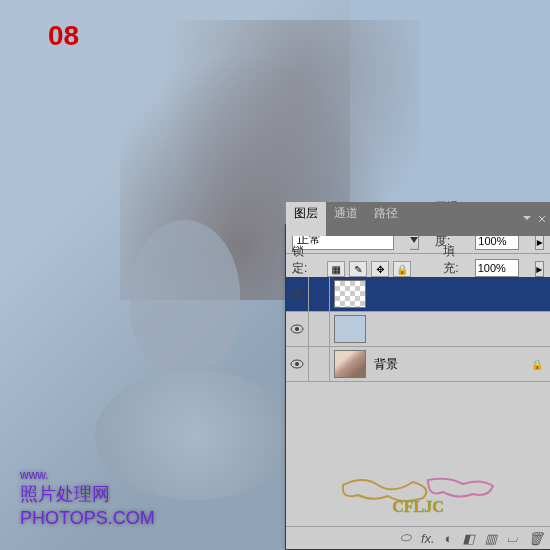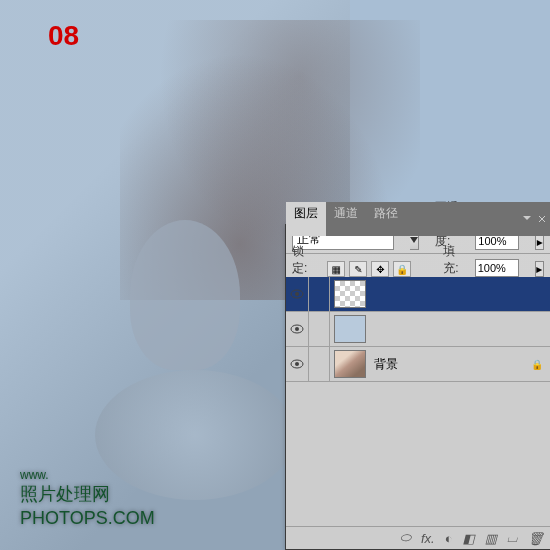--- a/index.html
+++ b/index.html
@@ -1,21 +1,21 @@
 <!DOCTYPE html>
 <html><head>
 <meta charset="utf-8">
 <style>
 body{margin:0;width:550px;height:550px;background:#a8bed4;position:relative;font-family:'Microsoft YaHei',sans-serif;overflow:hidden}
 .step-num{position:absolute;top:20px;left:48px;color:#d20000;font-size:28px;font-weight:bold;font-family:Arial}
 .subject{position:absolute;left:0;top:0;width:350px;height:550px;background:linear-gradient(135deg,#b5c5d5 30%,#7a8a9a 70%);opacity:.5}
 .hair{position:absolute;top:20px;left:120px;width:300px;height:280px;background:radial-gradient(ellipse at 40% 80%,rgba(90,60,50,.45),transparent 60%),radial-gradient(ellipse at 60% 20%,rgba(90,60,50,.3),transparent 55%)}
 .head{position:absolute;top:220px;left:130px;width:110px;height:150px;background:#9caab9;border-radius:50% 50% 40% 40%;opacity:.7}
 .scarf{position:absolute;top:370px;left:95px;width:200px;height:130px;background:radial-gradient(circle,#b5c5d5,#8a98a7);border-radius:50%;opacity:.6}
-.wm{position:absolute;bottom:20px;left:20px;color:#14532d;font-size:18px;text-shadow:0 0 4px rgba(0,0,0,.5);line-height:1.3}
+.wm{position:absolute;bottom:20px;left:20px;color:#6d28d9;font-size:18px;text-shadow:0 0 4px rgba(0,0,0,.5);line-height:1.3}
 .wm .small{font-size:12px;display:block}
 .panel{position:absolute;top:224px;left:285px;width:264px;height:324px;background:linear-gradient(#d3d3d3,#cdcdcd);border:1px solid #3a3a3a;box-shadow:2px 2px 6px rgba(0,0,0,.4);font-size:12px;color:#000}
 .panel-title{position:absolute;top:-23px;left:0;right:0;height:34px;background:#717171;display:flex}
 .tab{padding:3px 8px;color:#ccc;font-size:12px}
 .tab.active{background:#d3d3d3;color:#000}
 .tab-icons{margin-left:auto;display:flex;gap:6px;padding-right:4px;align-items:center}
 .tab-icons svg{fill:#ccc}
 .row{display:flex;align-items:flex-end;padding:3px 6px;gap:16px;height:20px}
 .r1{border-bottom:1px solid #9e9e9e;padding-top:5px}
 .r2{border-bottom:1px solid #9e9e9e}
@@ -130,20 +130,27 @@
             <circle cx="7" cy="5" r="2"></circle>
           </svg>
         </div>
         <div class="link"></div>
         <div class="thumb photo"></div>
         <span class="lname ital">背景</span>
         <span class="lock">🔒</span>
       </div>
     </div>
 
+  <div class="deco">
+    <svg viewBox="0 0 170 48">
+      <path d="M10 15 Q30 5 45 15 T80 12 Q100 18 90 28 Q70 35 55 26 Q40 32 25 25 Q8 30 10 15Z" fill="none" stroke="#b94" stroke-width="2"></path>
+      <path d="M95 10 Q115 6 130 14 Q148 8 160 16 Q155 28 140 24 Q125 30 110 22 Q95 28 95 10Z" fill="none" stroke="#c7a" stroke-width="2"></path>
+      <text x="85" y="42" text-anchor="middle" font-size="16" font-weight="bold" fill="#c99020" stroke="#7a4" stroke-width=".5" font-family="serif">CFLJC</text>
+    </svg>
+  </div>
 
   <div class="tools">
     <span>⬭</span>
     <span>fx.</span>
     <span>◐</span>
     <span>◧</span>
     <span>▥</span>
     <span>⌴</span>
     <span>🗑</span>
   </div>

